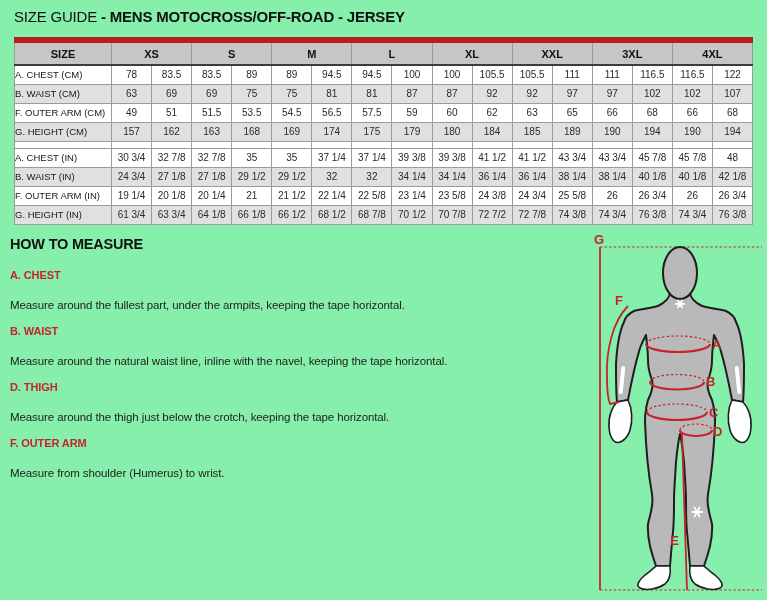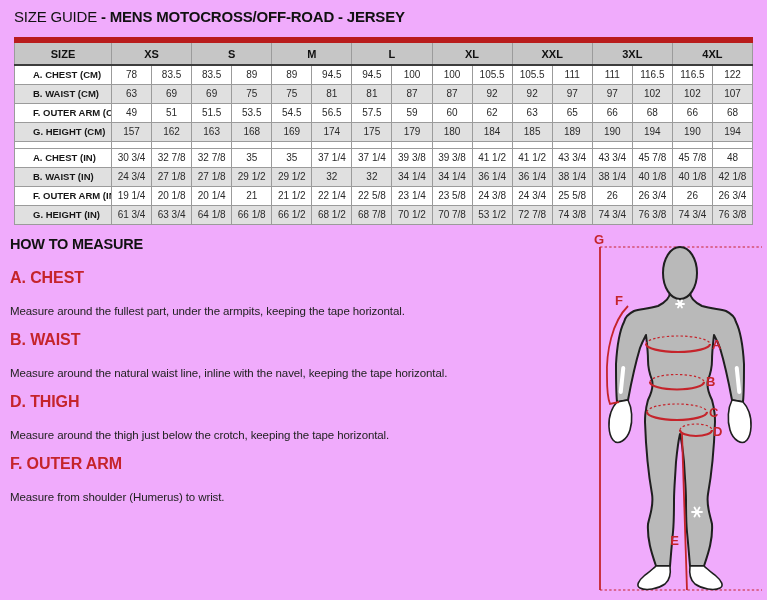--- a/index.html
+++ b/index.html
@@ -1,44 +1,44 @@
 <!DOCTYPE html>
 <html style="--accent: #c5242b; --body-fill: #b9b9b9; --body-line: #1f1f1f; --header-bg: #c6c6c6; --row-alt-bg: #e0e0e0;"><head>
 <meta charset="utf-8">
 <style>
   html,body{margin:0;padding:0;background:#fff;}
   body{font-family:"Liberation Sans","DejaVu Sans",sans-serif;color:#1a1a1a;}
-  .page{position:relative;width:767px;height:600px;background:#f0abfc;overflow:hidden;}
+  .page{position:relative;width:767px;height:600px;background:#86efac;overflow:hidden;}
 
   
   .page-title{position:absolute;left:14px;top:8px;font-size:15px;letter-spacing:-0.2px;color:#111;white-space:nowrap;}
   .page-title .t-normal{font-weight:400;}
   .page-title .t-bold{font-weight:700;}
 
   
   .table-wrap{position:absolute;left:14px;top:37px;width:739px;}
   table.size-table{border-collapse:collapse;table-layout:fixed;width:739px;font-size:10px;color:#2a2a2a;}
   table.size-table col.c-label{width:97px;}
   table.size-table th,table.size-table td{border:1px solid #9b9b9b;padding:0;text-align:center;overflow:hidden;white-space:nowrap;}
   table.size-table thead th{height:21px;background:var(--header-bg);font-weight:700;font-size:11px;color:#111;
       border-top:6px solid #b91c1c;border-bottom:2px solid #3c3c3c;}
-  table.size-table tbody th.row-label{text-align:left;font-weight:700;font-size:9.5px;padding-left:18px;color:#161616;}
+  table.size-table tbody th.row-label{text-align:left;font-weight:400;font-size:9.5px;padding-left:0;color:#161616;}
   table.size-table tbody tr{height:19px;}
   table.size-table tbody tr.alt td,table.size-table tbody tr.alt th{background:var(--row-alt-bg);}
   table.size-table tbody tr.plain td,table.size-table tbody tr.plain th{background:#fff;}
   table.size-table td.grp{border-left:1px solid #7e7e7e;}
   table.size-table td.sub{border-left:1px solid #bcbcbc;}
   table.size-table tr.spacer{height:7px;}
   table.size-table tr.spacer td,table.size-table tr.spacer th{background:#fff;border-top:1px solid #9b9b9b;border-bottom:1px solid #9b9b9b;}
 
   
   .htm{position:absolute;left:10px;top:236px;width:566px;}
   .htm-title{font-size:14.5px;font-weight:700;color:#111;margin:0 0 17px 0;letter-spacing:-0.2px;}
   .m-item{margin-bottom:14px;}
-  .m-label{color:var(--accent);font-weight:700;font-size:16px;letter-spacing:-0.1px;}
+  .m-label{color:var(--accent);font-weight:700;font-size:11px;letter-spacing:-0.1px;}
   .m-text{font-size:11.5px;color:#222;margin-top:18px;letter-spacing:-0.1px;}
 
   
   .figure-wrap{position:absolute;left:590px;top:232px;width:177px;height:368px;}
   .body-shape{fill:var(--body-fill);stroke:var(--body-line);stroke-width:2;stroke-linejoin:round;}
   .white-part{fill:#ffffff;stroke:var(--body-line);stroke-width:1.6;stroke-linejoin:round;}
   .white-strip{fill:#ffffff;stroke:none;}
   .white-star{stroke:#ffffff;stroke-width:1.8;stroke-linecap:round;}
   .red-solid{stroke:var(--accent);fill:none;stroke-width:1.8;}
   .red-thick{stroke:var(--accent);fill:none;stroke-width:2.2;}
@@ -246,21 +246,21 @@
             <th class="row-label">G. HEIGHT (IN)</th>
             <td class="grp">61 3/4</td>
             <td class="sub">63 3/4</td>
             <td class="grp">64 1/8</td>
             <td class="sub">66 1/8</td>
             <td class="grp">66 1/2</td>
             <td class="sub">68 1/2</td>
             <td class="grp">68 7/8</td>
             <td class="sub">70 1/2</td>
             <td class="grp">70 7/8</td>
-            <td class="sub">53 1/2</td>
+            <td class="sub">72 7/2</td>
             <td class="grp">72 7/8</td>
             <td class="sub">74 3/8</td>
             <td class="grp">74 3/4</td>
             <td class="sub">76 3/8</td>
             <td class="grp">74 3/4</td>
             <td class="sub">76 3/8</td>
           </tr>
         </tbody>
     </table>
   </div>

